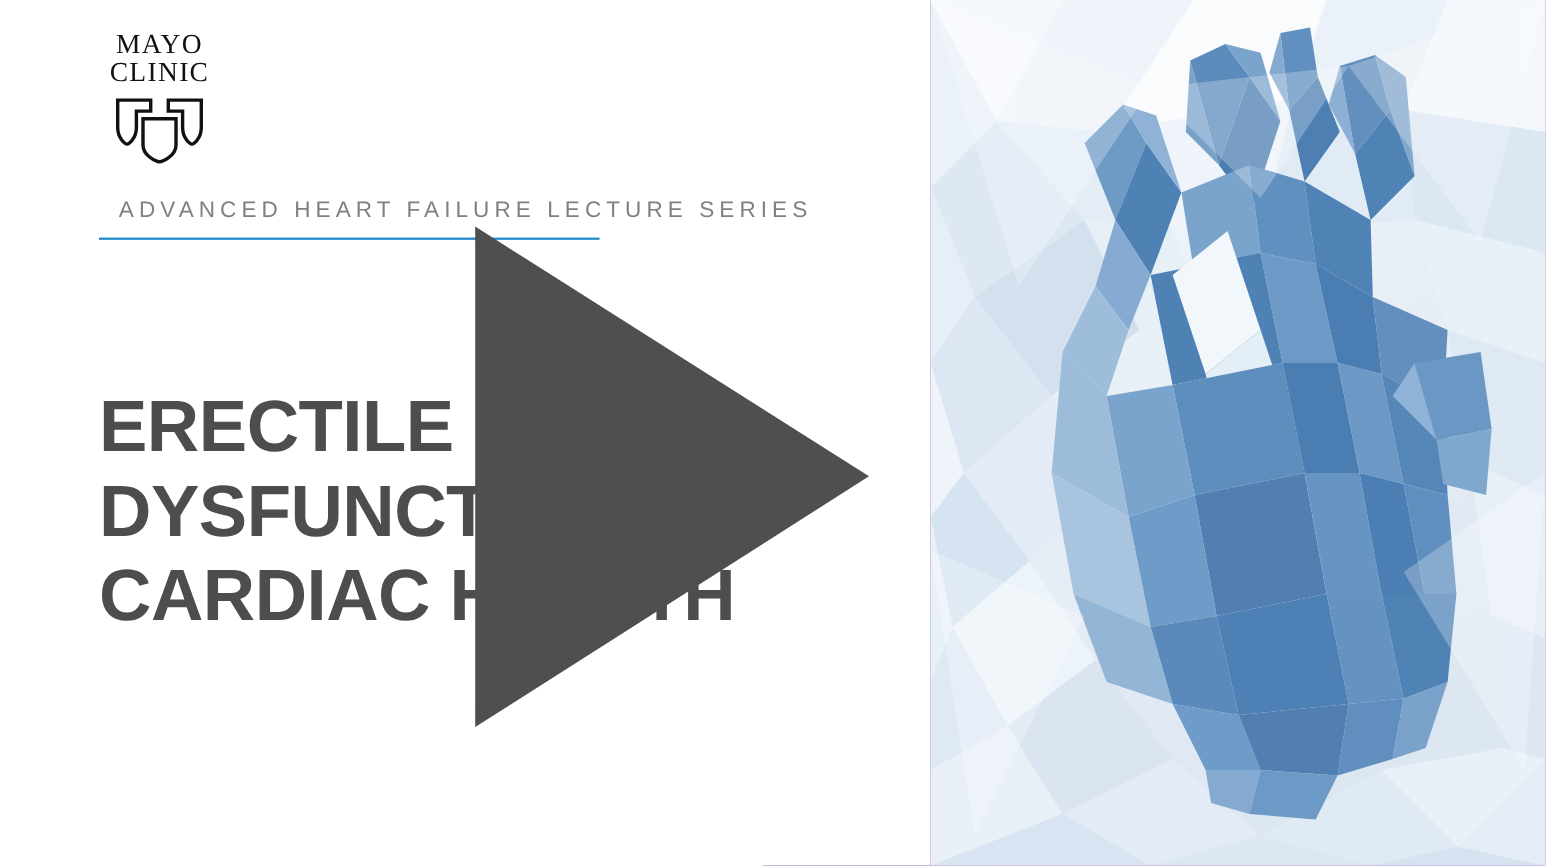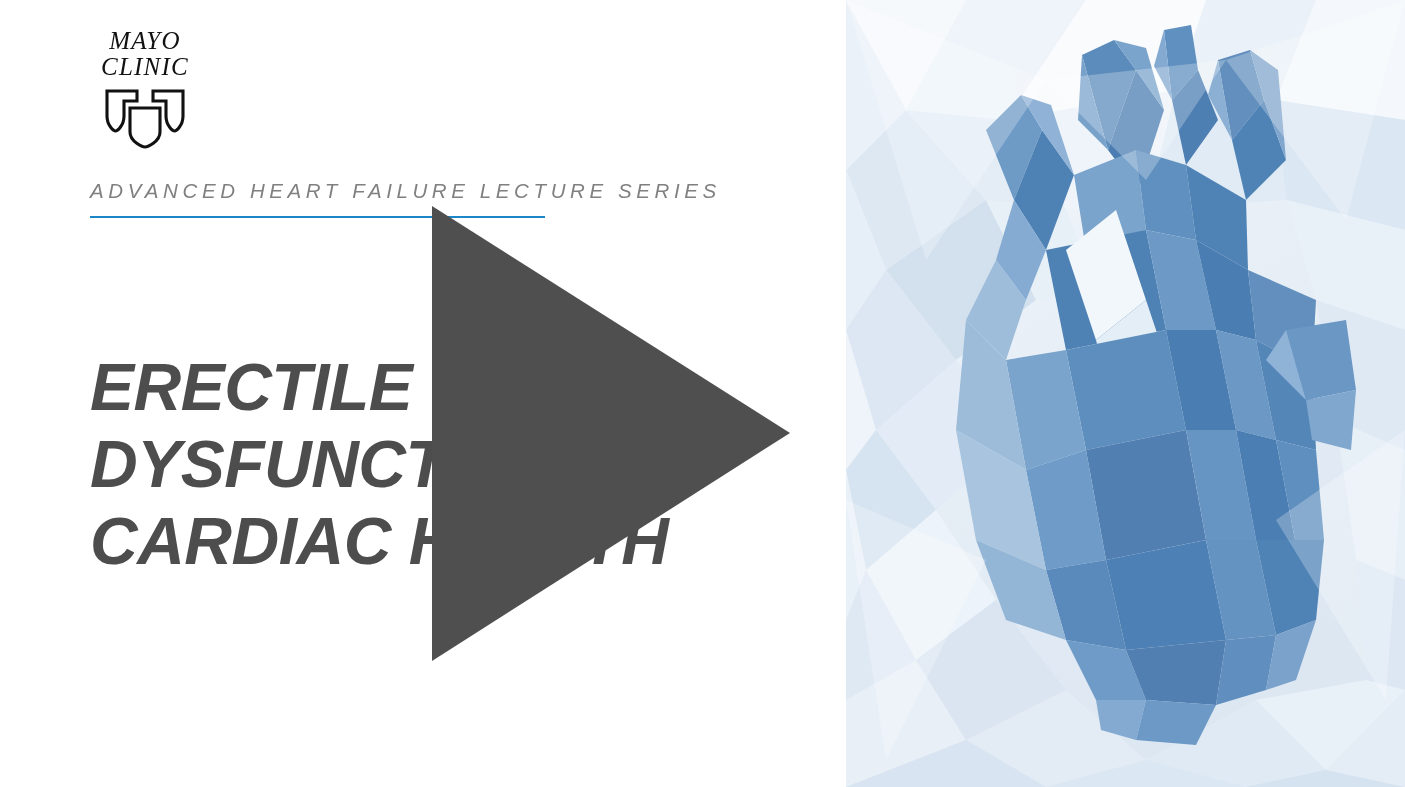--- a/index.html
+++ b/index.html
@@ -12,21 +12,20 @@
     font-family: "Liberation Sans", sans-serif;
     -webkit-font-smoothing: antialiased;
   }
 
   .slide {
     position: relative;
     width: 1405px;
     height: 787px;
     background: #4c1d95;
     overflow: hidden;
-    font-style: italic;
   }
 
   
   .left-panel {
     position: absolute;
     left: 0;
     top: 0;
     width: 846px;
     height: 787px;
     background: #ffffff;
@@ -69,20 +68,21 @@
     top: 180px;
     width: 720px;
   }
   .series-label {
     font-size: 20.5px;
     font-weight: 400;
     letter-spacing: 4.6px;
     color: #808080;
     white-space: nowrap;
     line-height: 1.1;
+    margin-left: 18px;
   }
   .series-rule {
     margin-top: 13px;
     width: 455px;
     height: 2px;
     background: #1B87C9;
   }
 
   
   .title {

